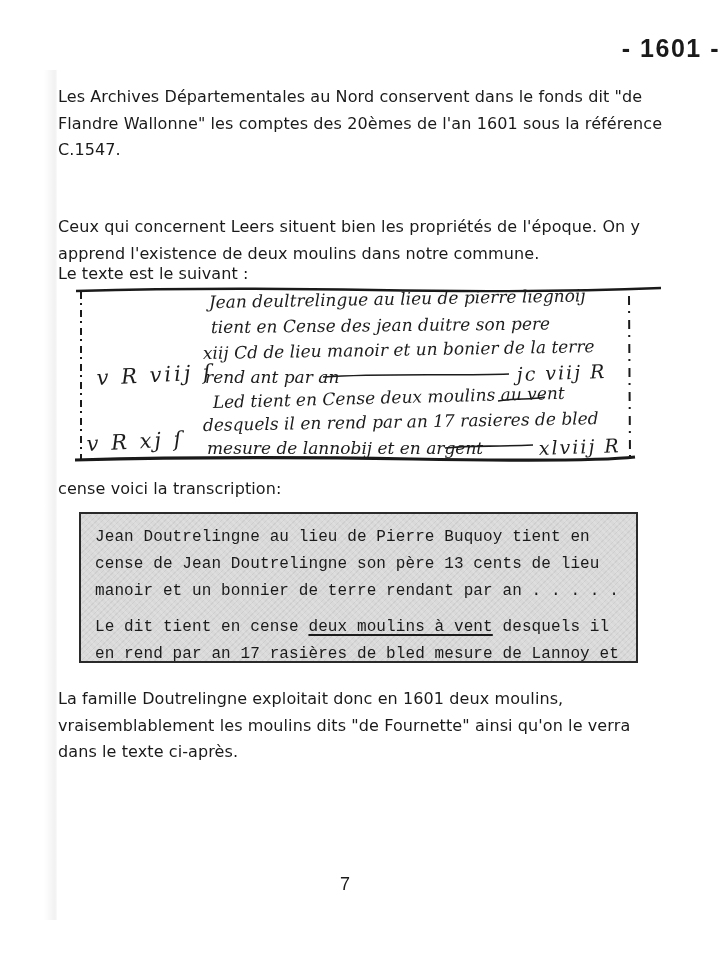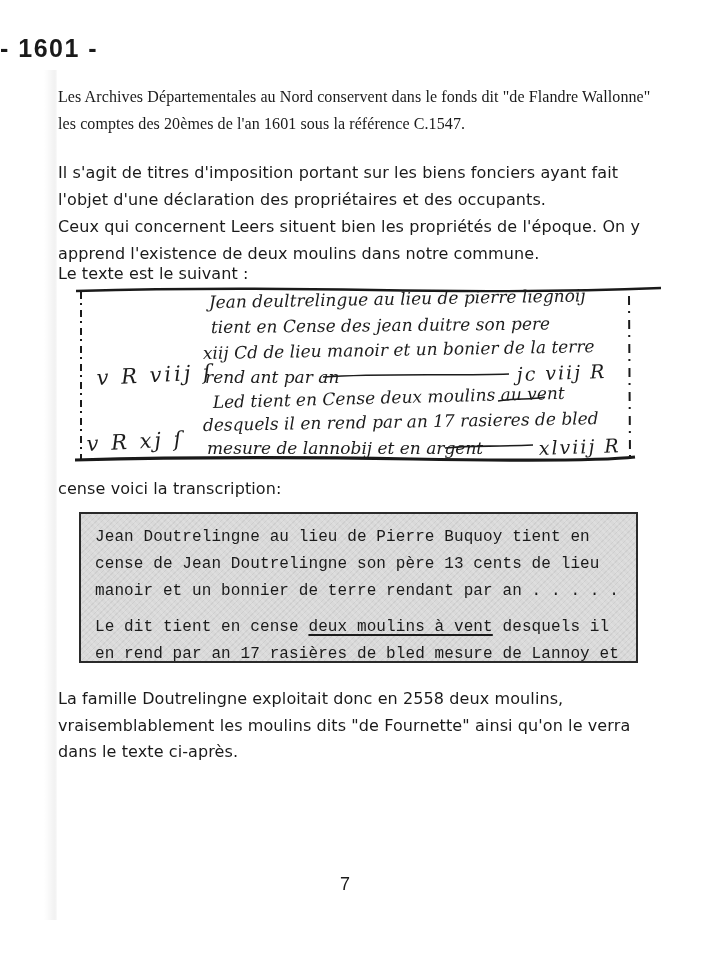--- a/index.html
+++ b/index.html
@@ -11,29 +11,29 @@
     position:relative;
     overflow:hidden;
   }
   .page{position:absolute;inset:0;background:#ffffff;}
   .scan-shadow{
     position:absolute;left:44px;top:70px;width:13px;height:850px;
     background:linear-gradient(to right, rgba(0,0,0,0) 0%, rgba(0,0,0,0.055) 85%, rgba(0,0,0,0.02) 100%);
   }
   .title{
     position:absolute;top:34px;left:0;width:720px;margin:0;
-    text-align:left;
+    text-align:right;
     font-family:"Liberation Sans","DejaVu Sans",sans-serif;
     font-size:25px;font-weight:bold;letter-spacing:1.5px;
   }
   .para{
     position:absolute;left:58px;width:608px;margin:0;
     font-size:16px;line-height:26.5px;letter-spacing:0.1px;
   }
-  .p1{top:84px;font-family:Liberation Serif, serif;}
+  .p1{top:84px;}
   .p2{top:160px;}
   .p3{top:214px;}
   .p4{top:261px;}
   .trans-lead{top:476px;}
   .conclusion{top:686px;}
 
   .manuscript{position:absolute;left:73px;top:284px;width:592px;height:184px;}
   .manuscript svg{display:block;}
   .manuscript text{
     font-family:"DejaVu Serif","Liberation Serif",serif;
@@ -66,21 +66,20 @@
 </head>
 <body>
 
 <div class="page">
 
   <div class="scan-shadow"></div>
 
   <h1 class="title">- 1601 -</h1>
 
   <p class="para p1">Les Archives Départementales au Nord conservent dans le fonds dit "de Flandre Wallonne" les comptes des 20èmes de l'an 1601 sous la référence C.1547.</p>
-  <p class="para p2">Il s'agit de titres d'imposition portant sur les biens fonciers ayant fait l'objet d'une déclaration des propriétaires et des occupants.</p>
   <p class="para p4">Le texte est le suivant :</p>
   <p class="para p3">Ceux qui concernent Leers situent bien les propriétés de l'époque. On y apprend l'existence de deux moulins dans notre commune.</p>
 
   <div class="manuscript">
     <svg width="592" height="184" viewBox="0 0 592 184">
 
       <path d="M3 7 Q140 3 300 6 T588 4" stroke="#1a1a1a" stroke-width="2.4" fill="none"></path>
       <path d="M8 8 L8 176" stroke="#1a1a1a" stroke-width="2" fill="none" stroke-dasharray="7 4 2 5"></path>
       <path d="M556 12 L557 173" stroke="#1a1a1a" stroke-width="2" fill="none" stroke-dasharray="9 6 2 7"></path>
       <path d="M2 176 Q160 172 340 175 T562 173" stroke="#1a1a1a" stroke-width="3.2" fill="none"></path>
@@ -103,17 +102,17 @@
     </svg>
   </div>
 
   <p class="para trans-lead">cense voici la transcription:</p>
 
   <div class="tbox">
     <p>Jean Doutrelingne au lieu de Pierre Buquoy tient en cense de Jean Doutrelingne son père 13 cents de lieu manoir et un bonnier de terre rendant par an . . . . .</p>
     <p><span>Le dit tient en cense </span><span class="u">deux moulins à vent</span><span> desquels il en rend par an 17 rasières de bled mesure de Lannoy et en argent . . . . .</span></p>
   </div>
 
-  <p class="para conclusion">La famille Doutrelingne exploitait donc en 2558 deux moulins, vraisemblablement les moulins dits "de Fournette" ainsi qu'on le verra dans le texte ci-après.</p>
+  <p class="para conclusion">La famille Doutrelingne exploitait donc en 1601 deux moulins, vraisemblablement les moulins dits "de Fournette" ainsi qu'on le verra dans le texte ci-après.</p>
 
   <p class="pagenum">7</p>
 
 </div>
 
 </body></html>

